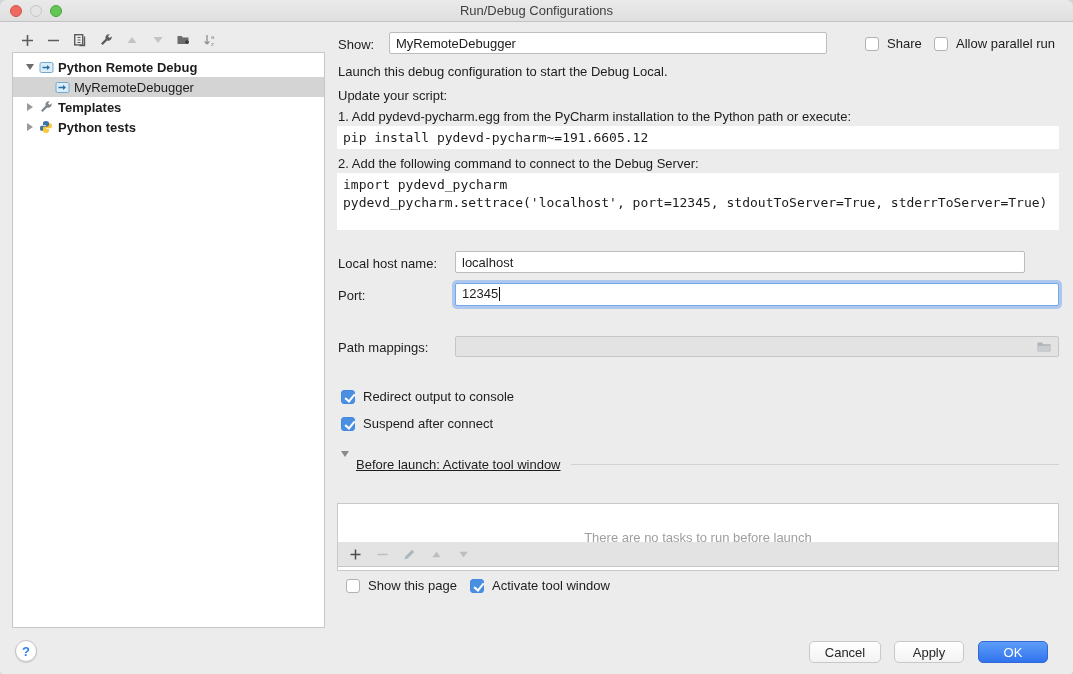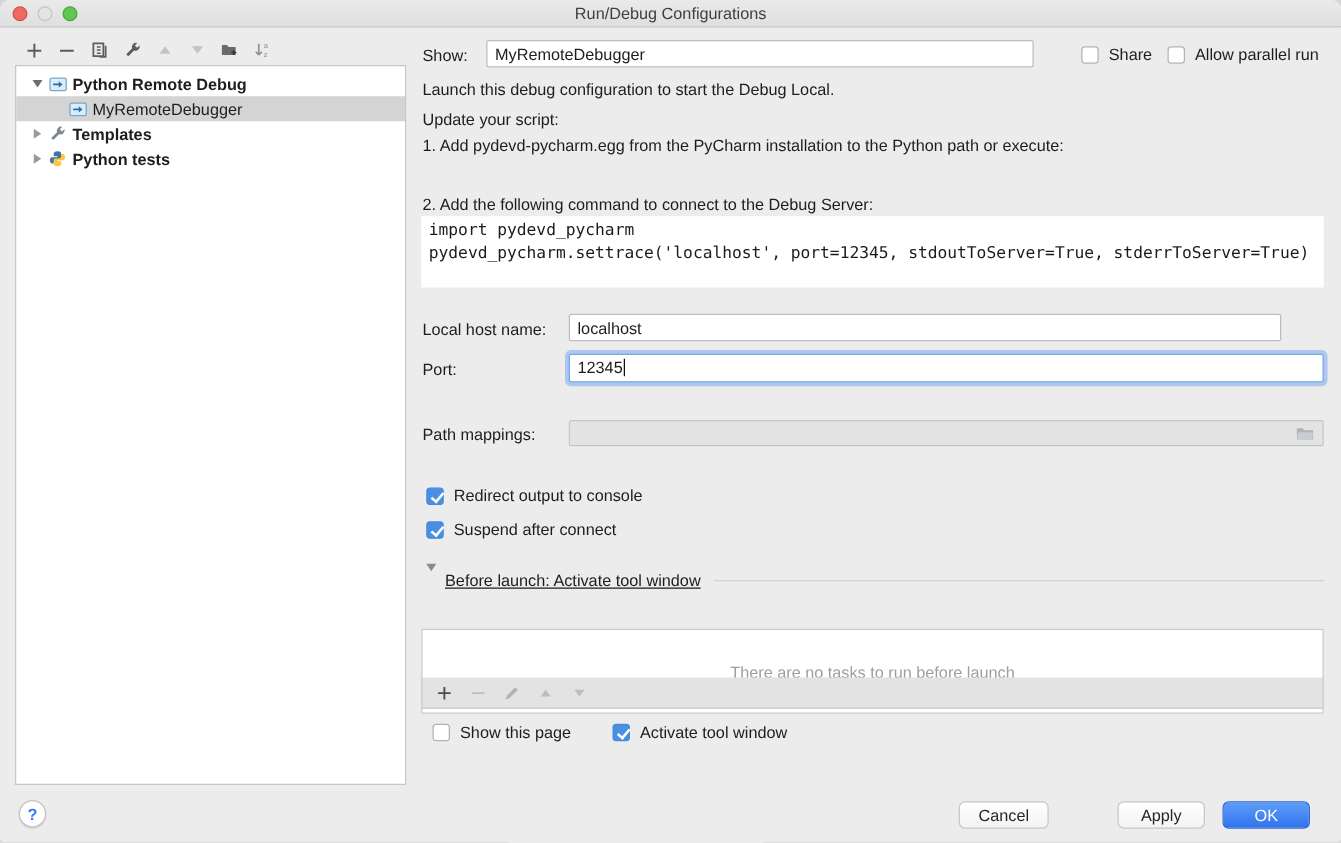--- a/index.html
+++ b/index.html
@@ -234,20 +234,21 @@
     <span>Share</span>
   </div>
   <div class="cbrow" style="left:934px;top:36px;">
     <span class="cb"></span>
     <span>Allow parallel run</span>
   </div>
 
   <div class="desc-line" style="top:64px;">Launch this debug configuration to start the Debug Local.</div>
   <div class="desc-line" style="top:88px;">Update your script:</div>
   <div class="desc-line" style="top:109px;">1. Add pydevd-pycharm.egg from the PyCharm installation to the Python path or execute:</div>
+  <div class="codebox" style="top:126px;height:23px;">pip install pydevd-pycharm~=191.6605.12</div>
   <div class="desc-line" style="top:156px;">2. Add the following command to connect to the Debug Server:</div>
   <div class="codebox" style="top:173px;height:57px;"><span>import pydevd_pycharm</span>
 <span>pydevd_pycharm.settrace('localhost', port=12345, stdoutToServer=True, stderrToServer=True)</span></div>
 
   <div class="rp-label" style="left:338px;top:256px;">Local host name:</div>
   <input class="field" style="position: absolute; left: 455px; top: 251px; width: 570px; height: 22px;" value="localhost">
 
   <div class="rp-label" style="left:338px;top:288px;">Port:</div>
   <div class="field focused" style="position:absolute;left:455px;top:283px;width:604px;height:23px;"><span>12345</span><span class="caret"></span></div>
 
@@ -303,25 +304,25 @@
       <svg width="11" height="11" viewBox="0 0 12 12">
           <path d="M6 9L1.5 3h9z" fill="#bdbdbd"></path>
         </svg>
     </span>
   </div>
 
   <div class="cbrow" style="left:346px;top:578px;">
     <span class="cb"></span>
     <span>Show this page</span>
   </div>
-  <div class="cbrow" style="left:470px;top:578px;margin-left:20px;">
+  <div class="cbrow" style="left:470px;top:578px;">
     <span class="cb checked"></span>
     <span>Activate tool window</span>
   </div>
 
   <div class="help-btn">
     <span>?</span>
   </div>
-  <div class="btn" style="left:767px;width:72px;">Cancel</div>
+  <div class="btn" style="left:809px;width:72px;">Cancel</div>
   <div class="btn" style="left:894px;width:70px;">Apply</div>
   <div class="btn primary" style="left:978px;width:70px;">OK</div>
 
 </div>
 
 </body></html>

